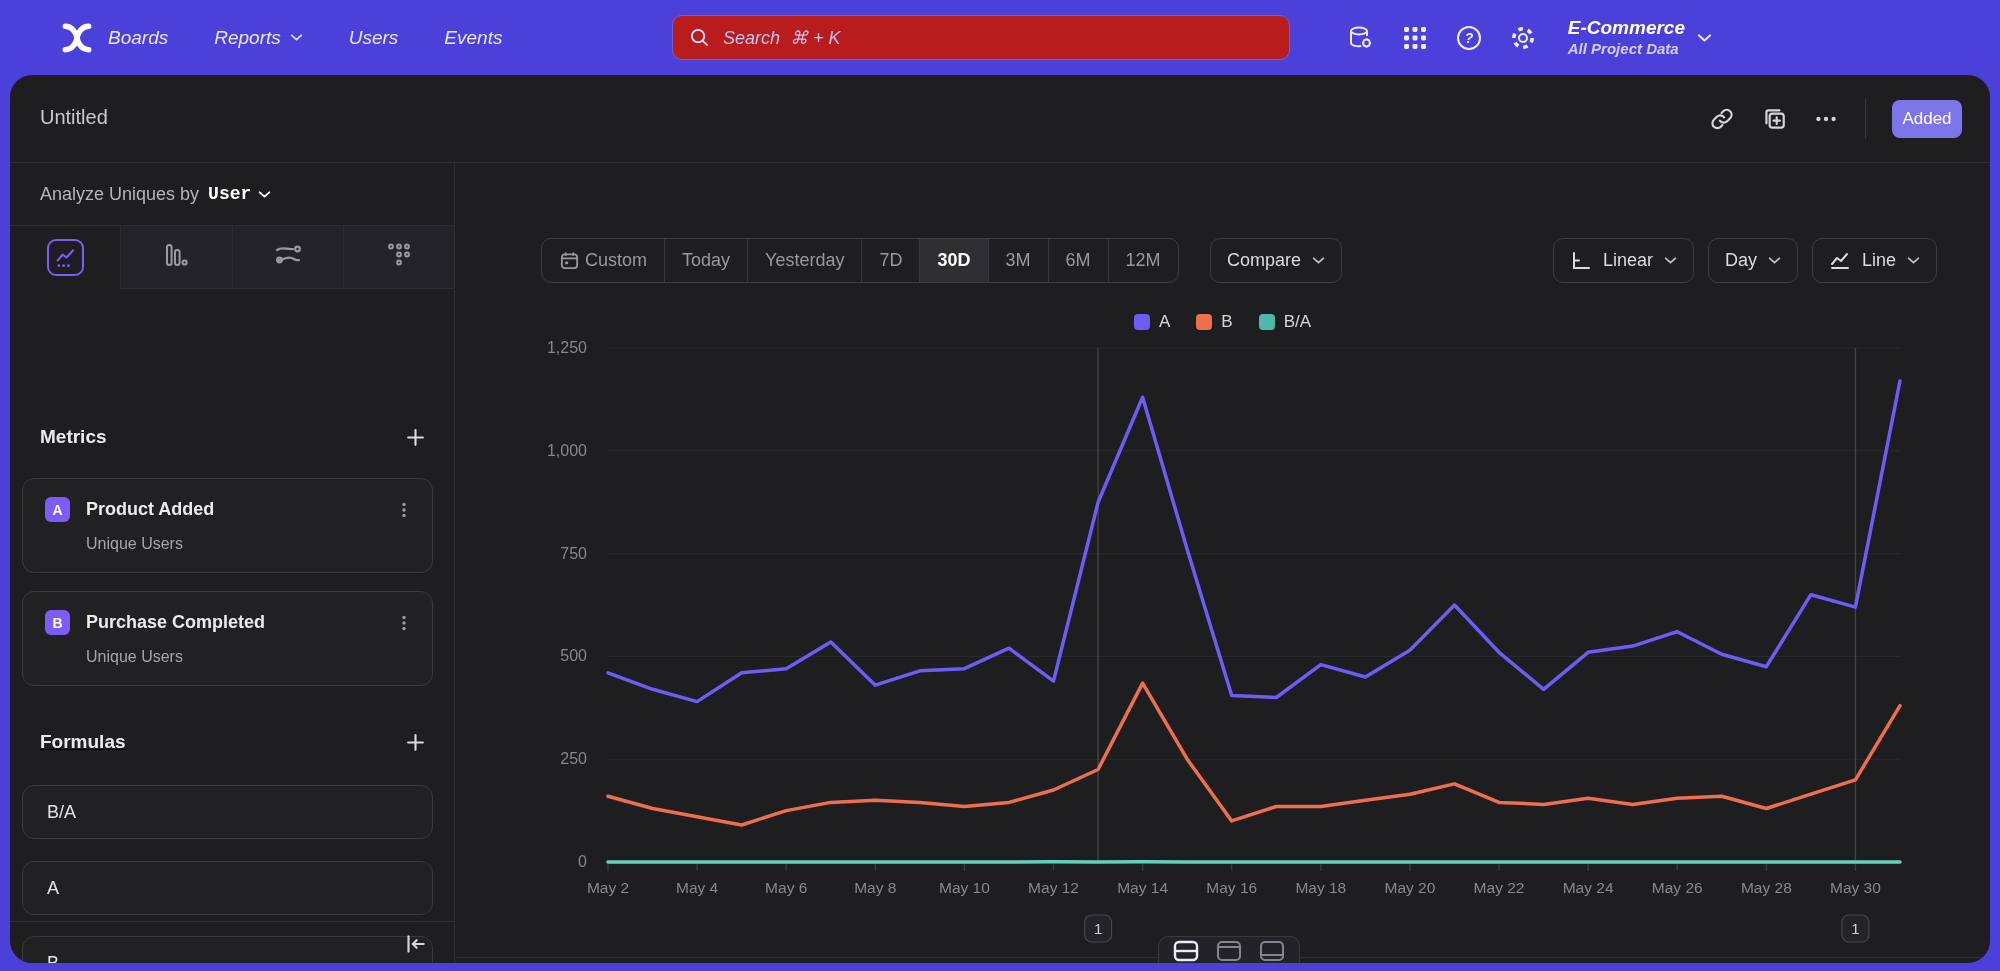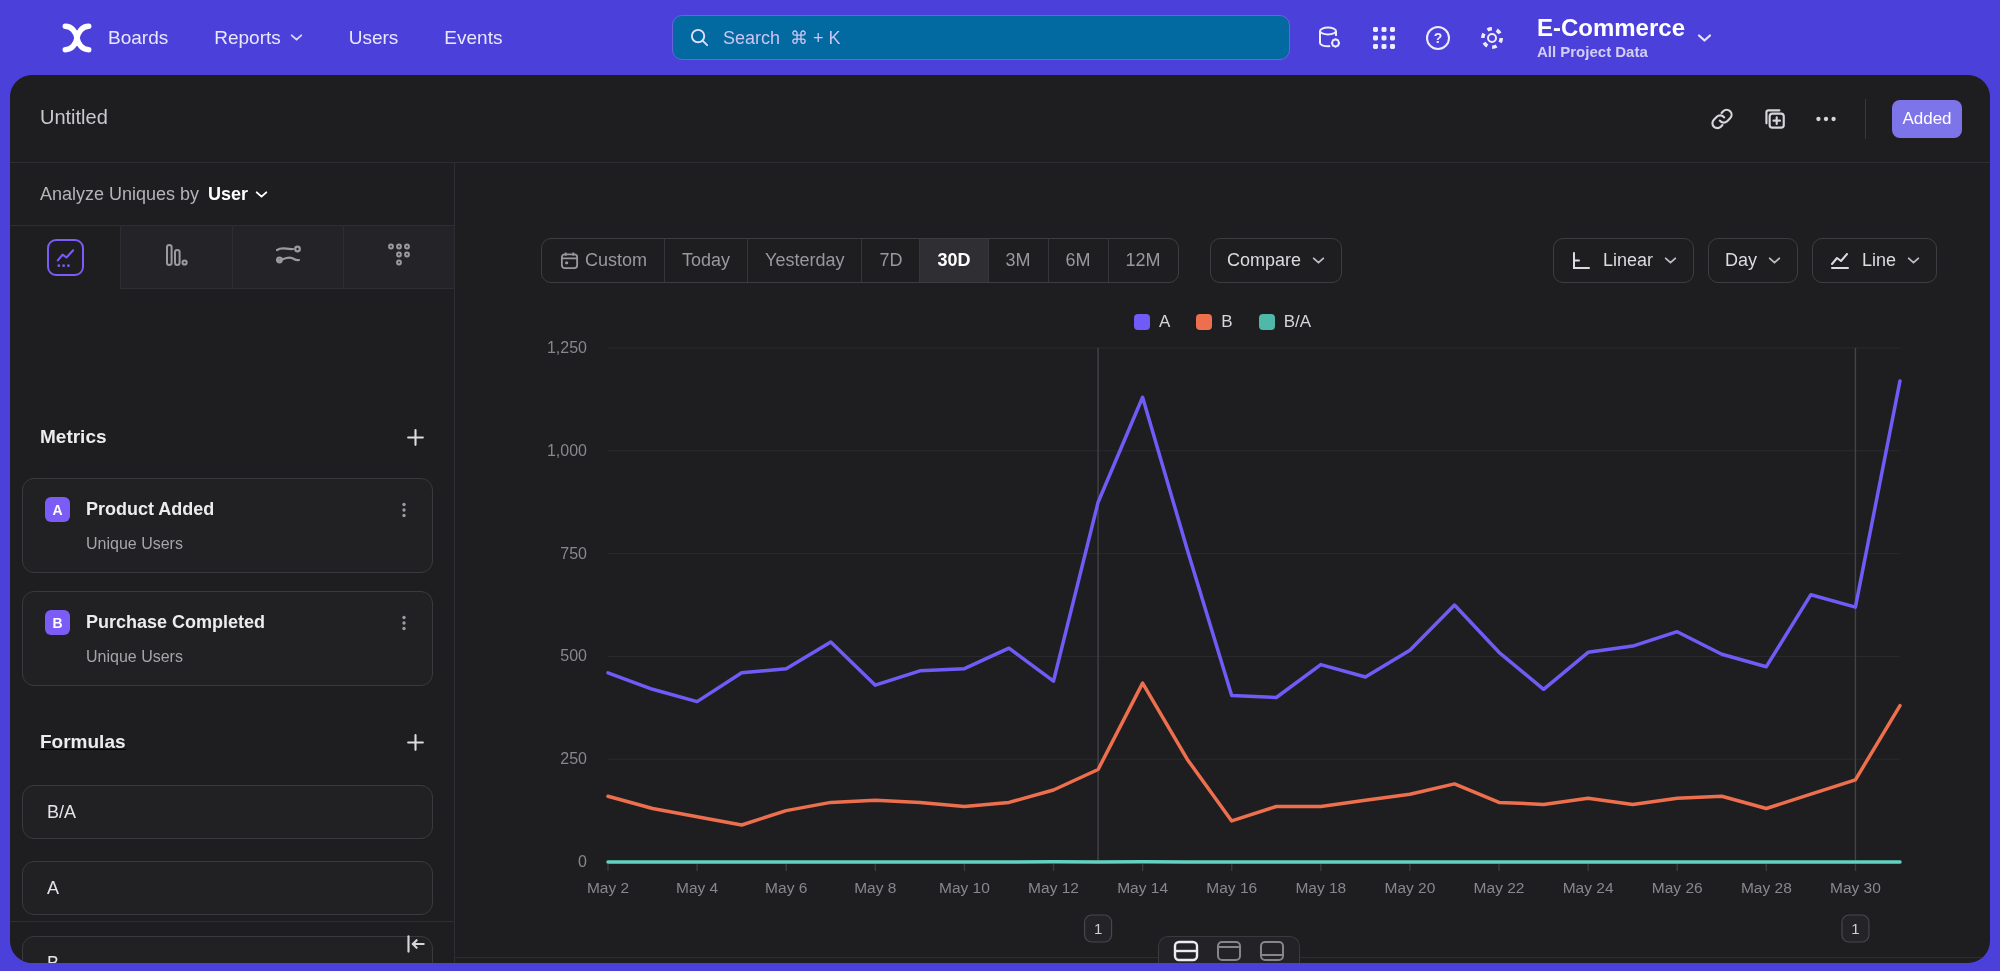--- a/index.html
+++ b/index.html
@@ -1,46 +1,46 @@
 <!DOCTYPE html>
 <html><head>
 <meta charset="utf-8">
 <style>
   * { margin:0; padding:0; box-sizing:border-box; }
   html,body { width:2000px; height:971px; overflow:hidden; }
   body { font-family:"Liberation Sans", sans-serif; background:#4b41da; position:relative; }
 
   
-  .topnav { position:absolute; left:0; top:0; width:1740px; height:75px; display:flex; align-items:center; }
+  .topnav { position:absolute; left:0; top:0; width:1740px; height:75px; display:flex; align-items:center;font-style:italic; }
   .logo { position:absolute; left:55px; top:16px; width:44px; height:44px; display:flex; align-items:center; justify-content:center; cursor:pointer; }
   .nav-items { position:absolute; left:108px; top:0; height:75px; display:flex; align-items:center; gap:46px; }
   .nav-item { color:#e9e7fc; font-size:19px; display:flex; align-items:center; gap:9px; cursor:pointer; }
-  .search-box { position:absolute; left:672px; top:15px; width:618px; height:45px; background:#0369a1; border:1px solid #6a61e0; border-radius:10px; display:flex; align-items:center; padding:0 16px; gap:13px; color:#cac5f2; font-size:18px; cursor:text; }
+  .search-box { position:absolute; left:672px; top:15px; width:618px; height:45px; background:#b91c1c; border:1px solid #6a61e0; border-radius:10px; display:flex; align-items:center; padding:0 16px; gap:13px; color:#cac5f2; font-size:18px; cursor:text; }
   .nav-right { position:absolute; right:28px; top:0; height:75px; display:flex; align-items:center; gap:24px; }
   .nav-icon-btn { width:30px; height:30px; display:flex; align-items:center; justify-content:center; color:#efedfd; cursor:pointer; }
   .project-block { display:flex; align-items:center; gap:12px; cursor:pointer; margin-left:6px; }
   .project-text { display:flex; flex-direction:column; align-items:flex-start; line-height:1.25; }
-  .project-name { color:#ffffff; font-size:24px; font-weight:700; }
+  .project-name { color:#ffffff; font-size:19px; font-weight:700; }
   .project-scope { color:#d3cef6; font-size:15px; font-weight:700; }
 
   
   .panel { position:absolute; left:10px; right:10px; top:75px; bottom:8px; background:#1e1e20; border-radius:22px; overflow:hidden; }
 
   .report-header { position:absolute; left:0; right:0; top:0; height:88px; border-bottom:1px solid #2e2e32; }
   .report-title { position:absolute; left:30px; top:31px; font-size:20px; color:#c9c9ce; }
   .header-actions { position:absolute; right:28px; top:0; height:88px; display:flex; align-items:center; gap:26px; }
   .hdr-icon { width:26px; height:26px; color:#d6d6da; display:flex; align-items:center; justify-content:center; cursor:pointer; }
   .vsep { width:1px; height:40px; background:#38383c; }
   .save-btn { width:70px; height:38px; background:#7e74ea; border:none; border-radius:8px; color:#fff; font-size:17px; font-family:inherit; cursor:pointer; }
 
   
   .sidebar { position:absolute; left:0; top:88px; bottom:0; width:445px; border-right:1px solid #2e2e32;padding-left:8px; }
   .analyze-row { position:absolute; left:0; right:0; top:0; height:63px; border-bottom:1px solid #2e2e32; display:flex; align-items:center; padding-left:30px; gap:9px; }
   .analyze-label { color:#b4b4ba; font-size:18px; }
-  .analyze-value { color:#fff; font-size:18px; font-weight:600; display:flex; align-items:center; gap:7px; cursor:pointer; }
+  .analyze-value { color:#fff; font-size:18px; font-weight:600; display:flex; align-items:center; gap:7px; cursor:pointer;font-family:Liberation Mono, monospace; }
   .tabs-row { position:absolute; left:0; right:0; top:63px; height:63px; display:flex; }
   .side-tab { flex:1; display:flex; align-items:center; justify-content:center; cursor:pointer; }
   .side-tab.inactive { background:#242428; border-left:1px solid #2e2e32; border-bottom:1px solid #2e2e32; color:#9a9aa0; }
   .side-tab.active { color:#7b5cf6; }
   .active-icon-box { width:37px; height:37px; border:2px solid #7b5cf6; border-radius:9px; display:flex; align-items:center; justify-content:center; }
 
   .section-header { position:absolute; left:30px; right:28px; display:flex; justify-content:space-between; align-items:center; }
   .section-title { color:#ececee; font-size:19px; font-weight:700; }
   .plus-btn { width:22px; height:22px; color:#dcdce0; display:flex; align-items:center; justify-content:center; cursor:pointer; }
 

